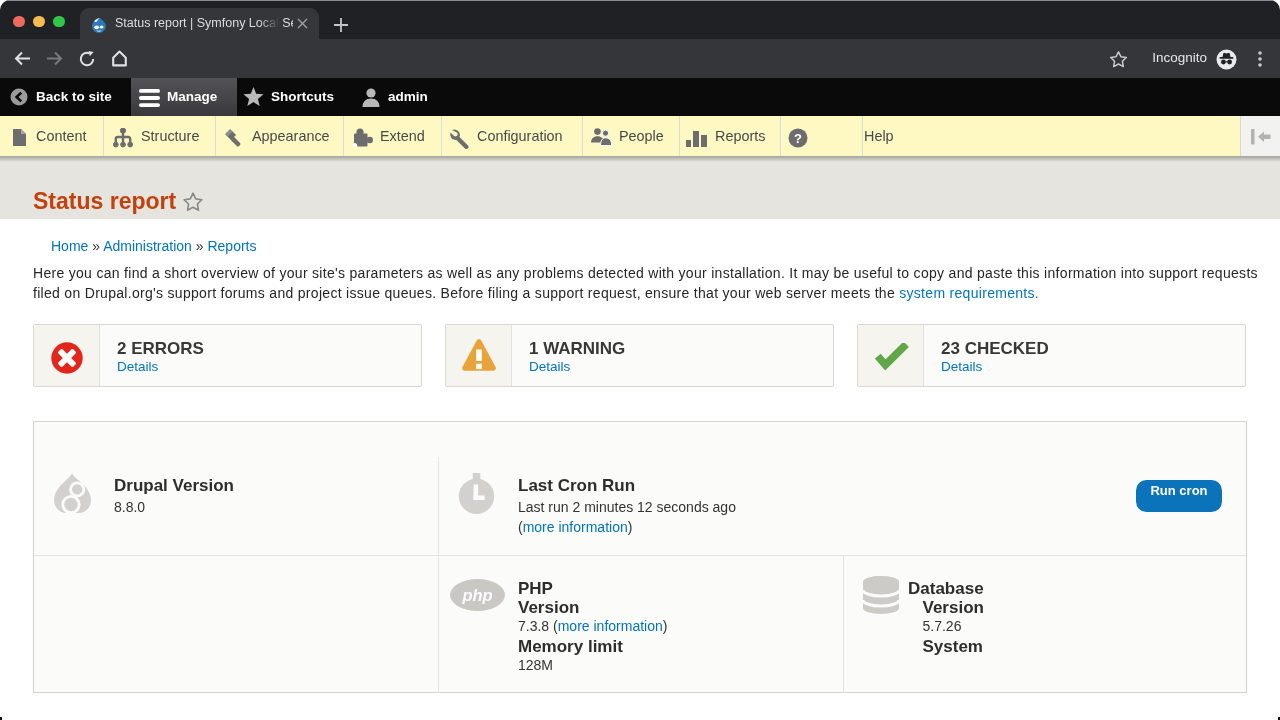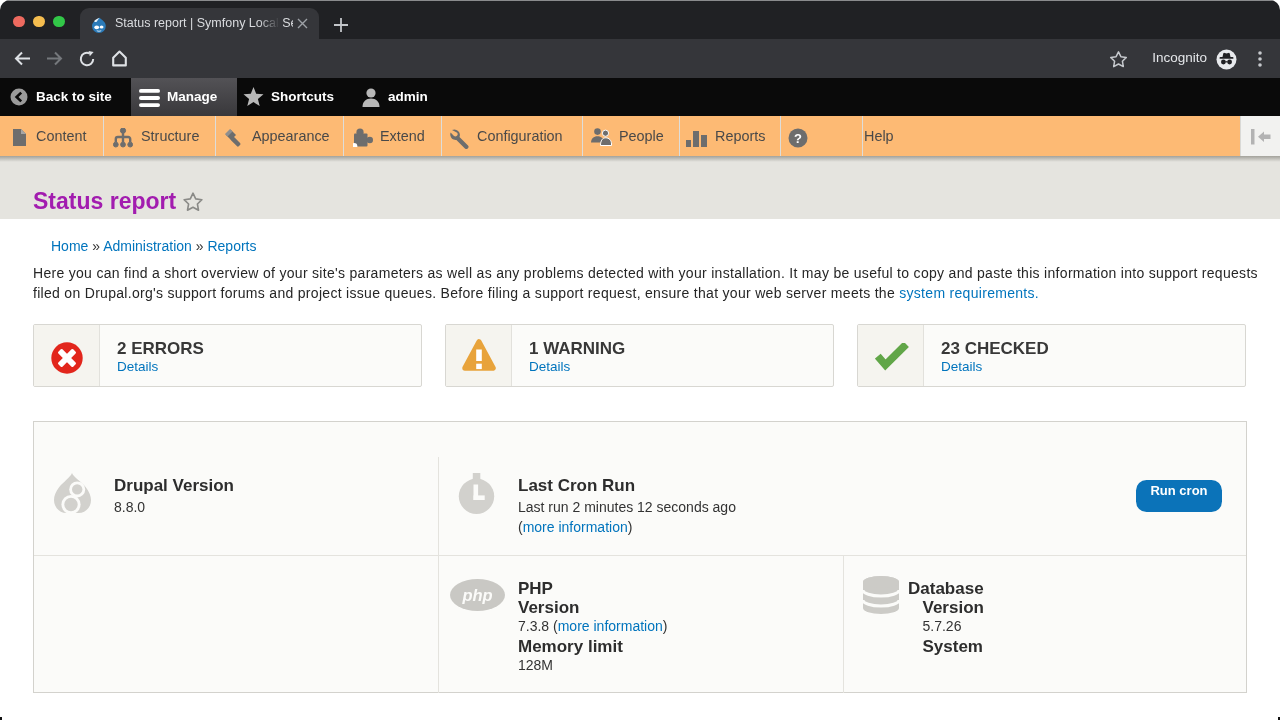--- a/index.html
+++ b/index.html
@@ -24,31 +24,31 @@
 #urltext { position:absolute; left:34px; top:5.5px; font-size:14px; color:#dfe1e4; white-space:nowrap; }
 #urltext span { color:#9aa0a6; }
 #incog { position:absolute; right:73px; top:11px; color:#e4e6e9; font-size:13.5px; }
 
 #dbar { position:absolute; left:0; top:78px; width:1280px; height:38px; background:#0a0a0a; }
 #dbar .itm { position:absolute; top:0; height:38px; color:#fff; font-weight:bold;
   font-size:13.5px; line-height:38px; }
 #managetab { position:absolute; left:131px; top:0; width:106px; height:38px;
   background:linear-gradient(#535256, #39383b); }
 
-#dmenu { position:absolute; left:0; top:116px; width:1280px; height:40px; background:#fdba74; }
+#dmenu { position:absolute; left:0; top:116px; width:1280px; height:40px; background:#fef9c3; }
 #dmenu .itm { position:absolute; top:0; height:40px; color:#494949; font-size:14.4px;
   line-height:40px; }
 #dmenu .sep { position:absolute; top:0; width:1px; height:40px; background:#ddddda; }
 #dmenu-right { position:absolute; right:0; top:0; width:40px; height:40px;
   background:#f2f2f0; border-left:1px solid #d9d9d6; }
 #topshadow { position:absolute; left:0; top:156px; width:1280px; height:7px; z-index:5;
   background:linear-gradient(#97968f, rgba(229,228,223,0) 85%); opacity:.85; }
 
 #phead { position:absolute; left:0; top:156px; width:1280px; height:63px; background:#e5e4df; }
-#ptitle { position:absolute; left:33px; top:188px; font-size:23px; font-weight:bold; color:#a21caf; }
+#ptitle { position:absolute; left:33px; top:188px; font-size:23px; font-weight:bold; color:#c2410c; }
 #pstar  { position:absolute; left:182px; top:191px; }
 a, .lnk { color:#0074bd; text-decoration:none; }
 #crumb { position:absolute; left:33px; top:238px; font-size:14px; color:#333;margin-left:18px; }
 #para { position:absolute; left:33px; top:264px; font-size:14px; line-height:19.5px; color:#262626; letter-spacing:0.3px; }
 
 .card { position:absolute; top:324px; height:63px; background:#fbfbf9;
   border:1px solid #d8d7d2; border-radius:2px; }
 .card .ico { position:absolute; left:0; top:0; width:66px; height:61px;
   background:#f5f4ef; border-right:1px solid #e2e1dc; }
 .card .bigtxt { position:absolute; left:83px; top:13.5px; font-size:17px; font-weight:bold; color:#383838; }

